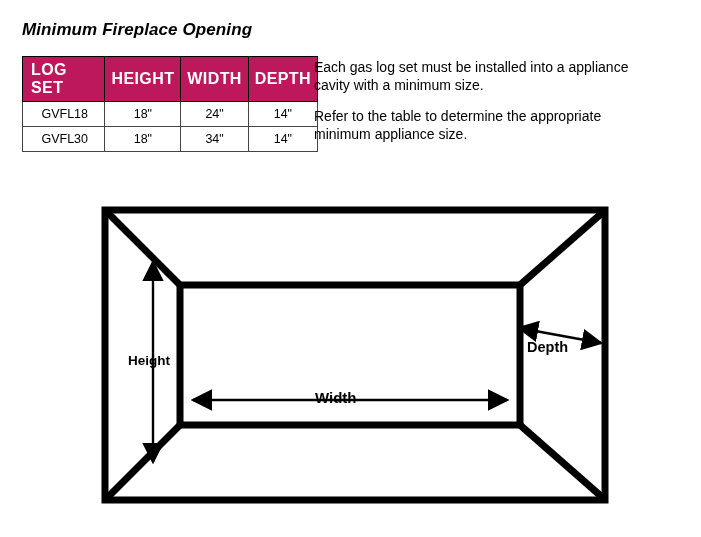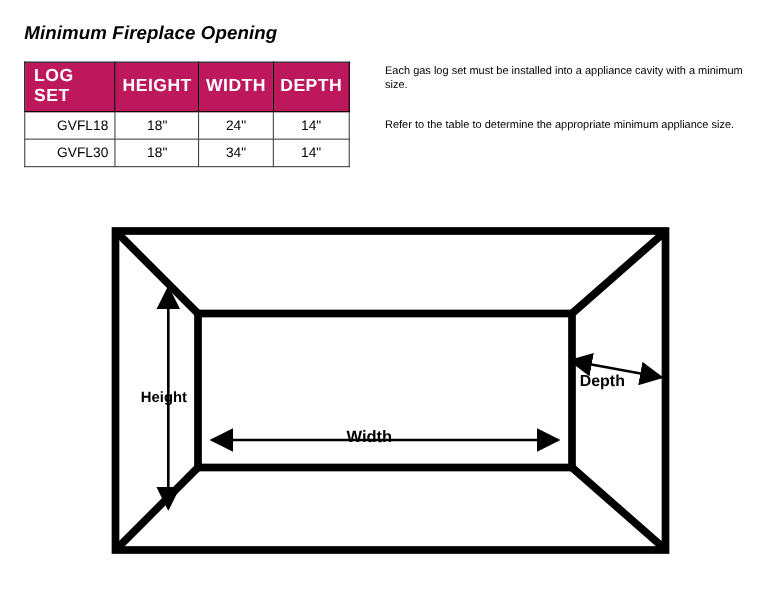--- a/index.html
+++ b/index.html
@@ -48,29 +48,29 @@
     padding-left: 8px;
   }
   #spec-table td {
     border: 1px solid #444444;
     padding: 3px 6px;
     text-align: center;
     font-size: 12.5px;
     height: 18px;
   }
   #spec-table td.left {
-    text-align: right;
+    text-align: center;
     padding-left: 8px;
   }
   
   .note {
     position: absolute;
-    left: 350px;
+    left: 314px;
     width: 340px;
-    font-size: 10px;
+    font-size: 14px;
     line-height: 1.32;
   }
   #note-1 { top: 58px; }
   #note-2 { top: 107px; }
 
   
   #diagram {
     position: absolute;
     left: 95px;
     top: 200px;

